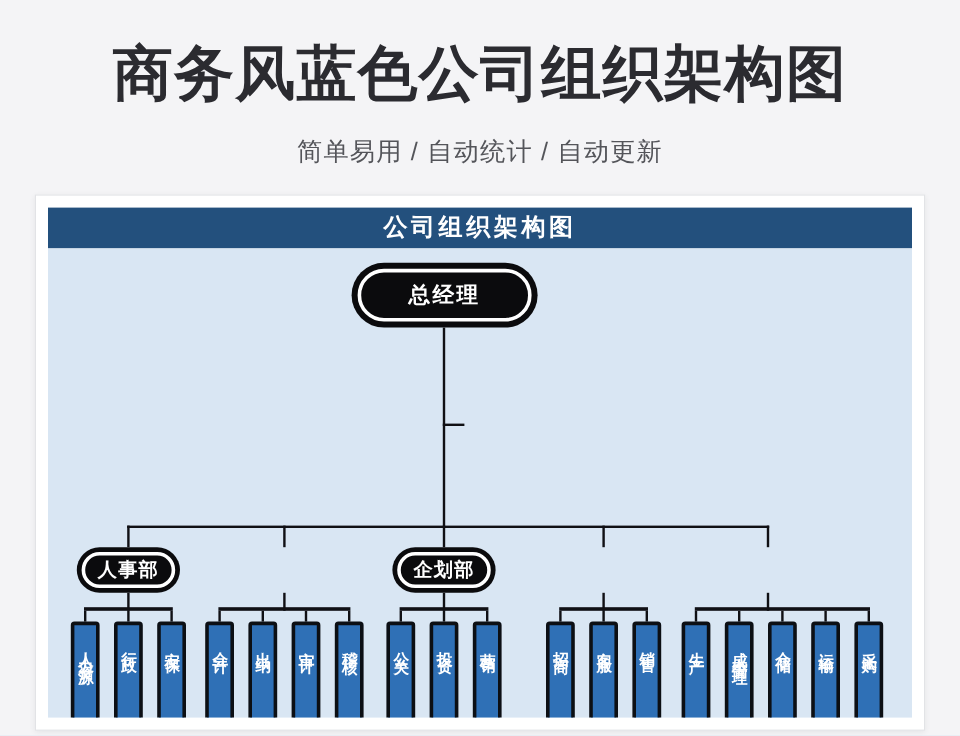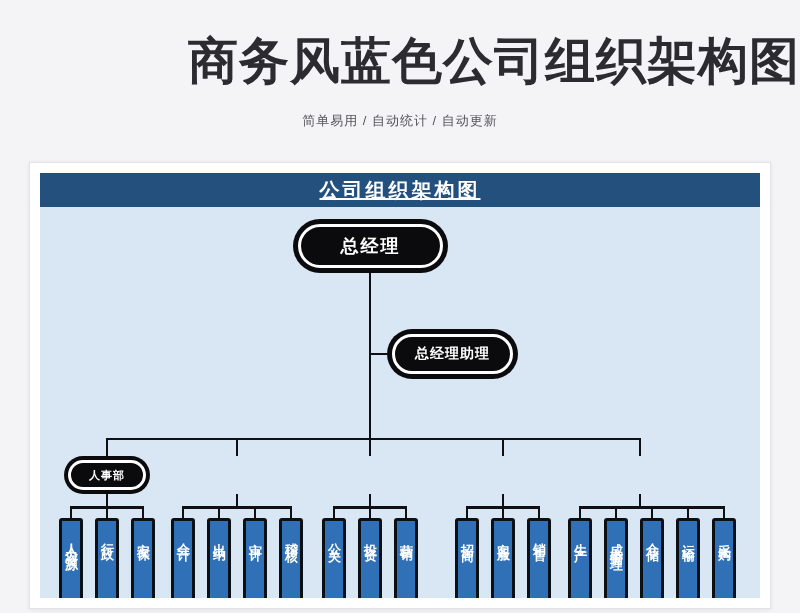--- a/index.html
+++ b/index.html
@@ -3,62 +3,59 @@
 <meta charset="utf-8">
 <style>
   :root{
     --navy:#23507d; --body-blue:#d9e6f3; --node:#0b0b0d; --bar:#2f70b6;
     --conn:#101014; --ink:#2b2b30; --sub:#54555a; --page:#f4f4f6;
   }
   *{margin:0;padding:0;box-sizing:border-box;}
   html,body{width:800px;height:613px;overflow:hidden;}
   body{background:var(--page);font-family:"Liberation Sans","DejaVu Sans",sans-serif;position:relative;}
 
-  .page-title{position:absolute;top:30px;left:0;right:0;text-align:right;
+  .page-title{position:absolute;top:30px;left:0;right:0;text-align:center;
     font-size:50px;line-height:62px;font-weight:900;letter-spacing:1px;color:var(--ink);}
   .page-subtitle{position:absolute;top:112px;left:0;right:0;text-align:center;
-    font-size:13px;color:var(--sub);letter-spacing:1px;}
+    font-size:21px;color:var(--sub);letter-spacing:1px;}
 
   .frame{position:absolute;left:29px;top:162px;width:720px;padding:10px;
     background:#ffffff;border:1px solid #e2e3e6;box-shadow:0 1px 5px rgba(0,0,0,.07);
     box-sizing:content-box;}
   .chart-header{width:720px;height:34px;background:var(--navy);color:#fff;
-    font-size:20px;font-weight:600;letter-spacing:3px;text-align:center;line-height:34px;text-decoration:underline;}
+    font-size:20px;font-weight:600;letter-spacing:3px;text-align:center;line-height:34px;}
   .chart-body{position:relative;width:720px;height:391px;background:var(--body-blue);overflow:hidden;}
 
   .conn{position:absolute;background:var(--conn);}
   .pill{position:absolute;background:var(--node);border-radius:28px;padding:5px;z-index:2;}
   .pill-inner{height:100%;border:3px solid #fff;border-radius:23px;display:flex;
     align-items:center;justify-content:center;color:#fff;font-weight:700;white-space:nowrap;}
   .pill-root{left:253px;top:12px;width:155px;height:54px;}
   .pill-root .pill-inner{font-size:18px;letter-spacing:2px;}
   .pill-assistant{left:347px;top:122px;width:131px;height:50px;border-radius:25px;}
   .pill-assistant .pill-inner{font-size:14px;letter-spacing:1px;border-radius:20px;}
   .pill-dept{top:249px;width:86px;height:38px;border-radius:19px;padding:4px;}
-  .pill-dept .pill-inner{font-size:11px;letter-spacing:1px;border-radius:15px;}
+  .pill-dept .pill-inner{font-size:16px;letter-spacing:1px;border-radius:15px;}
 
   .bar{position:absolute;top:311px;width:24px;height:84px;background:var(--bar);
     border:3px solid #0c0f14;border-radius:3px;z-index:2;display:flex;justify-content:center;}
   .bar span{writing-mode:vertical-rl;text-orientation:upright;color:#fff;
     font-size:13px;font-weight:700;letter-spacing:5px;margin-top:12px;line-height:18px;}
 </style>
 </head>
 <body>
 
 <h1 class="page-title">商务风蓝色公司组织架构图</h1>
 <div class="page-subtitle">简单易用 / 自动统计 / 自动更新</div>
 
 <div class="frame">
   <div class="chart-header">公司组织架构图</div>
   <div class="chart-body">
     <div class="pill pill-root">
       <div class="pill-inner">总经理</div>
-    </div>
-    <div class="pill pill-assistant">
-      <div class="pill-inner">总经理助理</div>
     </div>
 
   <div class="conn" style="left: 329px; top: 66px; width: 2px; height: 167px;"></div>
       <div class="conn" style="left: 329px; top: 146px; width: 18px; height: 2px;"></div>
       <div class="conn" style="left: 66px; top: 231px; width: 535px; height: 2px;"></div>
       <div class="conn" style="left: 66px; top: 231px; width: 2px; height: 18px;"></div>
       <div class="pill pill-dept" style="left: 24px;">
         <div class="pill-inner">人事部</div>
       </div>
       <div class="conn" style="left: 66px; top: 287px; width: 2px; height: 15px;"></div>
@@ -88,20 +85,23 @@
       </div>
       <div class="conn" style="left: 214px; top: 302px; width: 2px; height: 9px;"></div>
       <div class="bar" style="left: 203px;">
         <span>审计</span>
       </div>
       <div class="conn" style="left: 250px; top: 302px; width: 2px; height: 9px;"></div>
       <div class="bar" style="left: 239px;">
         <span>稽核</span>
       </div>
       <div class="conn" style="left: 329px; top: 231px; width: 2px; height: 18px;"></div>
+      <div class="pill pill-dept" style="left: 287px;">
+        <div class="pill-inner">企划部</div>
+      </div>
       <div class="conn" style="left: 329px; top: 287px; width: 2px; height: 15px;"></div>
       <div class="conn" style="left: 293px; top: 299px; width: 74px; height: 3px;"></div>
       <div class="conn" style="left: 293px; top: 302px; width: 2px; height: 9px;"></div>
       <div class="bar" style="left: 282px;">
         <span>公关</span>
       </div>
       <div class="conn" style="left: 329px; top: 302px; width: 2px; height: 9px;"></div>
       <div class="bar" style="left: 318px;">
         <span>投资</span>
       </div>

